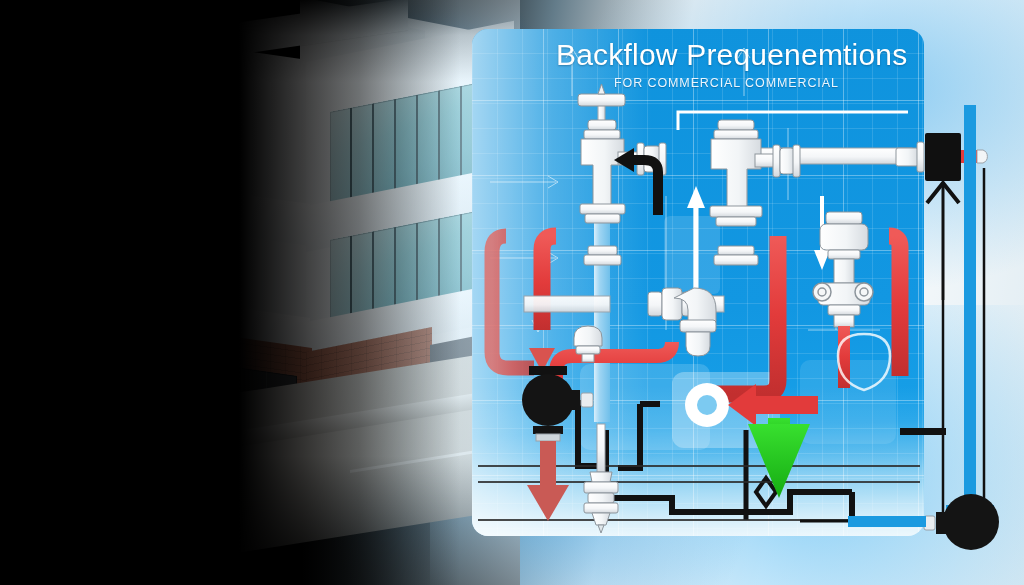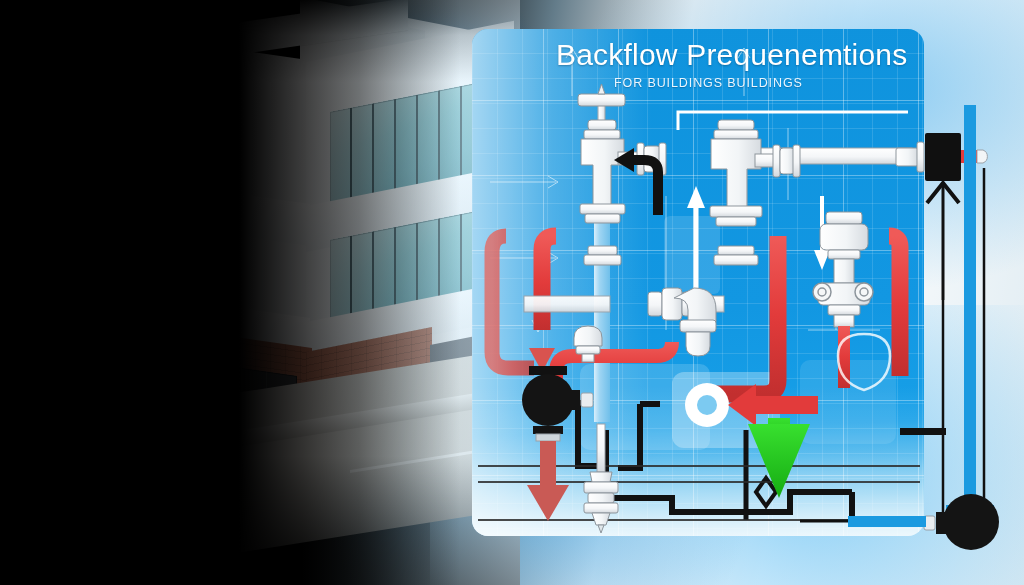--- a/index.html
+++ b/index.html
@@ -533,15 +533,15 @@
       <rect x="924" y="516" width="11" height="14" rx="2" fill="#e9edf0" stroke="#9aa2a9" stroke-width="1"></rect>
       <rect x="848" y="516" width="78" height="11" fill="#1b9ae0"></rect>
       <path d="M848 521 L800 521" stroke="#111111" stroke-width="3" fill="none"></path>
     </g>
 
     <rect x="900" y="428" width="46" height="7" fill="#111111"></rect>
 
   </svg>
 
   <div class="bp-title">Backflow Prequenemtions</div>
-  <div class="bp-sub">FOR BUILDINGS BUILDINGS</div>
+  <div class="bp-sub">FOR COMMERCIAL COMMERCIAL</div>
 
 </div>
 
 </body></html>

